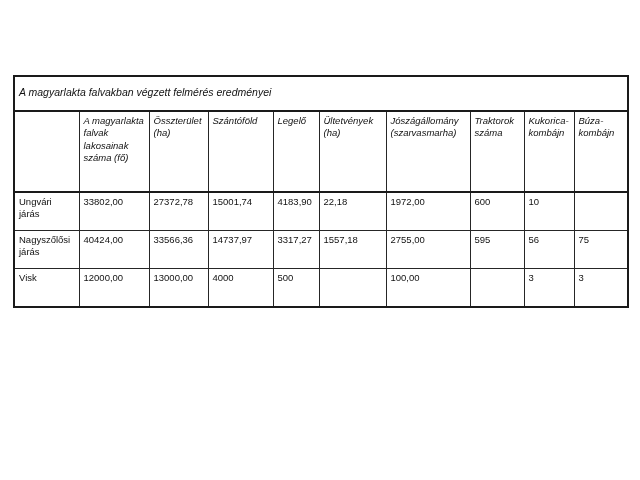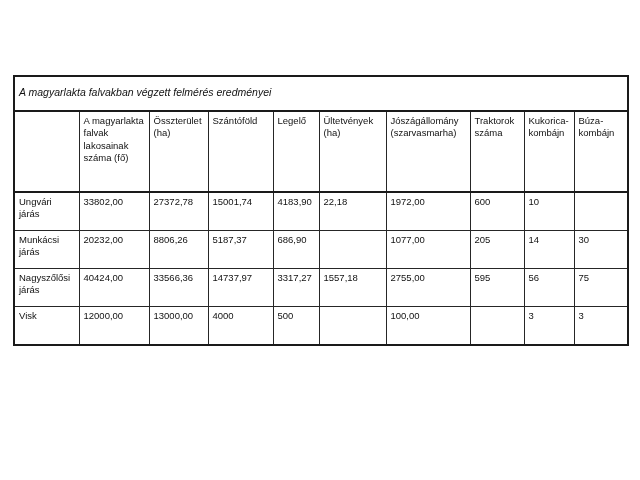--- a/index.html
+++ b/index.html
@@ -53,20 +53,21 @@
     font-weight: bold;
     font-size: 10.5px !important;
     padding: 9px 4px 10px 4px !important;
     color: #111111;
     border-bottom: 2px solid #1a1a1a !important;
   }
   .head-cell {
     height: 72px;
     vertical-align: top;
     border-bottom: 2px solid #1a1a1a !important;
+    font-style: italic;
   }
   .row-label {
     vertical-align: top;
     margin-left: 11px;
   }
   .data-row td {
     height: 30px;
   }
   .total-row td {
     height: 26px;
@@ -124,32 +125,20 @@
           <td>27372,78</td>
           <td>15001,74</td>
           <td>4183,90</td>
           <td>22,18</td>
           <td>1972,00</td>
           <td>600</td>
           <td>10</td>
           <td></td>
         </tr>
 
-        <tr class="data-row">
-          <td class="row-label">Munkácsi járás</td>
-          <td>20232,00</td>
-          <td>8806,26</td>
-          <td>5187,37</td>
-          <td>686,90</td>
-          <td></td>
-          <td>1077,00</td>
-          <td>205</td>
-          <td>14</td>
-          <td>30</td>
-        </tr>
 
 
         <tr class="data-row">
           <td class="row-label">Nagyszőlősi járás</td>
           <td>40424,00</td>
           <td>33566,36</td>
           <td>14737,97</td>
           <td>3317,27</td>
           <td>1557,18</td>
           <td>2755,00</td>

